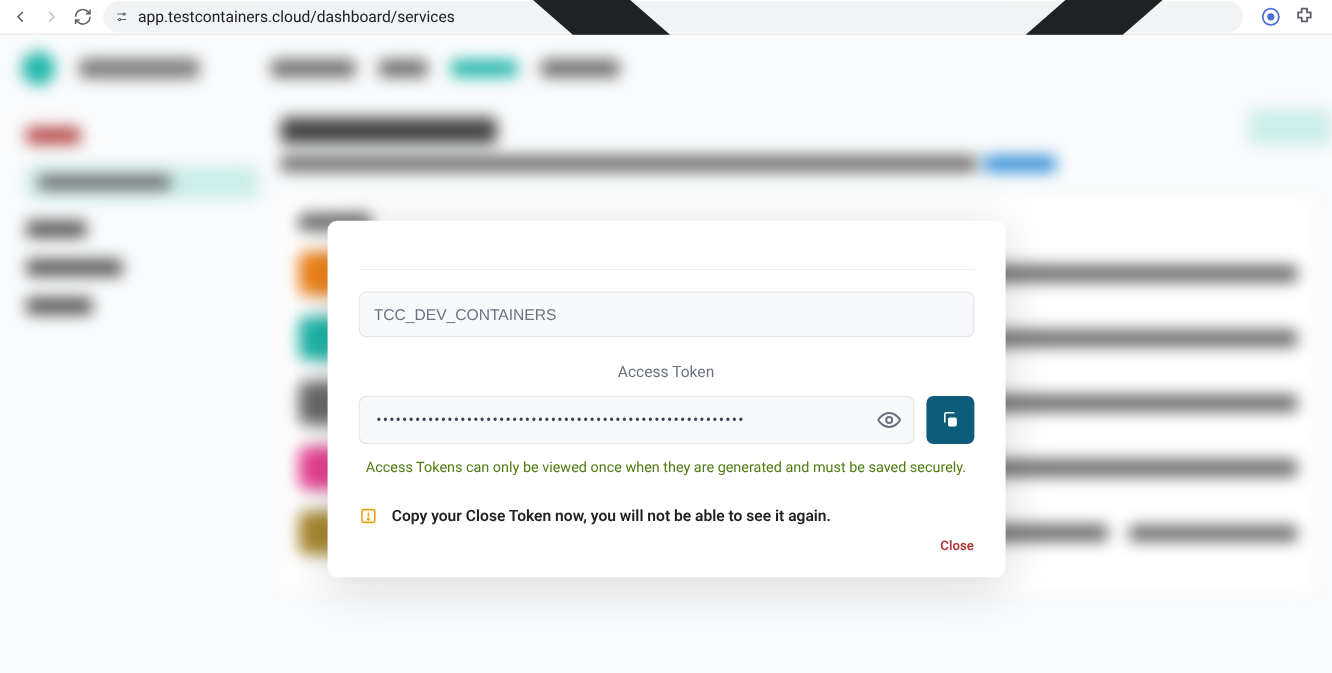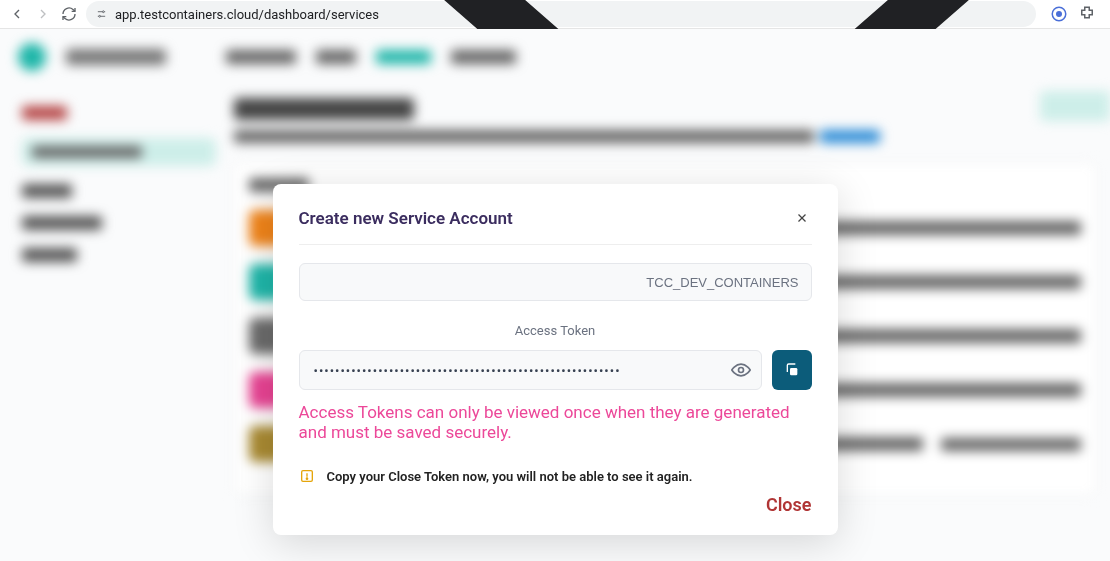--- a/index.html
+++ b/index.html
@@ -48,31 +48,31 @@
   .row .txt { flex:1; height: 14px; background: #666; border-radius:3px; }
   .row .right { width: 140px; height: 13px; background: #666; border-radius:3px; }
 
   
   .overlay { position: absolute; inset: 0; display: flex; align-items: flex-start; justify-content: center; padding-top: 155px; }
   .modal { width: 565px; background: #fff; border-radius: 8px; box-shadow: 0 8px 40px rgba(0,0,0,0.15); padding: 24px 26px 20px 26px; }
   .modal-head { display: flex; align-items: center; justify-content: space-between; }
   .modal-title { font-size: 17px; font-weight: 600; color: #3b2d5f; }
   .modal-close { width: 20px; height: 20px; display: flex; align-items:center; justify-content:center; color:#444; cursor:pointer; }
   .hr { height: 1px; background: #eee; margin: 16px 0 18px 0; }
-  .name-input { width: 100%; height: 38px; border: 1px solid #e5e7eb; background: #f8f9fa; border-radius: 6px; padding: 0 12px; font-size: 13px; color: #6b7280; text-align: right; }
+  .name-input { width: 100%; height: 38px; border: 1px solid #e5e7eb; background: #f8f9fa; border-radius: 6px; padding: 0 12px; font-size: 13px; color: #6b7280; }
   .label { font-size: 13px; color: #6b7280; margin: 22px 0 12px 0; text-align: center; }
   .token-row { display: flex; gap: 10px; align-items: stretch; }
   .token-field { flex: 1; position: relative; border: 1px solid #e5e7eb; background:#f8f9fa; border-radius: 6px; height: 40px; display: flex; align-items: center; padding: 0 40px 0 14px; font-size: 13px; letter-spacing: 1px; color: #374151; }
   .eye-btn { position: absolute; right: 10px; top: 50%; transform: translateY(-50%); width: 20px; height: 20px; color:#6b7280; cursor:pointer; }
   .copy-btn { width: 40px; background: #0c5c7a; border-radius: 6px; display:flex; align-items:center; justify-content:center; color:#fff; cursor:pointer; }
-  .note { font-size: 17px; color: #ec4899; margin-top: 12px; }
+  .note { font-size: 12px; color: #4d7c0f; margin-top: 12px; text-align: center; }
   .warn { display: flex; align-items:center; gap: 12px; margin-top: 26px; font-size: 13px; font-weight: 600; color:#222; }
   .warn-icon { width: 16px; height: 16px; color:#e5a50a; flex-shrink:0; }
   .close-row { display:flex; justify-content:flex-end; margin-top: 10px; }
-  .close-link { font-size: 18px; font-weight: 600; color: #b03535; cursor:pointer; }
+  .close-link { font-size: 11px; font-weight: 600; color: #b03535; cursor:pointer; }
 </style>
 </head>
 <body>
 
 <div class="chrome">
   <div class="chrome-btn">
     <svg viewBox="0 0 24 24" fill="none" stroke="currentColor" stroke-width="2">
         <path d="M15 18l-6-6 6-6"></path>
       </svg>
   </div>
@@ -164,29 +164,20 @@
               <div class="txt" style="width:120px"></div>
               <div class="right"></div>
             </div>
         </div>
       </div>
     </div>
   </div>
 
   <div class="overlay">
     <div class="modal">
-      <div class="modal-head">
-        <div class="modal-title">Create new Service Account</div>
-        <div class="modal-close">
-          <svg width="14" height="14" viewBox="0 0 24 24" fill="none" stroke="currentColor" stroke-width="2">
-              <path d="M18 6L6 18"></path>
-              <path d="M6 6l12 12"></path>
-            </svg>
-        </div>
-      </div>
       <div class="hr"></div>
 
       <input class="name-input" readonly="" value="TCC_DEV_CONTAINERS" style="">
 
       <div class="label">Access Token</div>
 
       <div class="token-row">
         <div class="token-field">
           <span>•••••••••••••••••••••••••••••••••••••••••••••••••••••••••</span>
           <div class="eye-btn">

